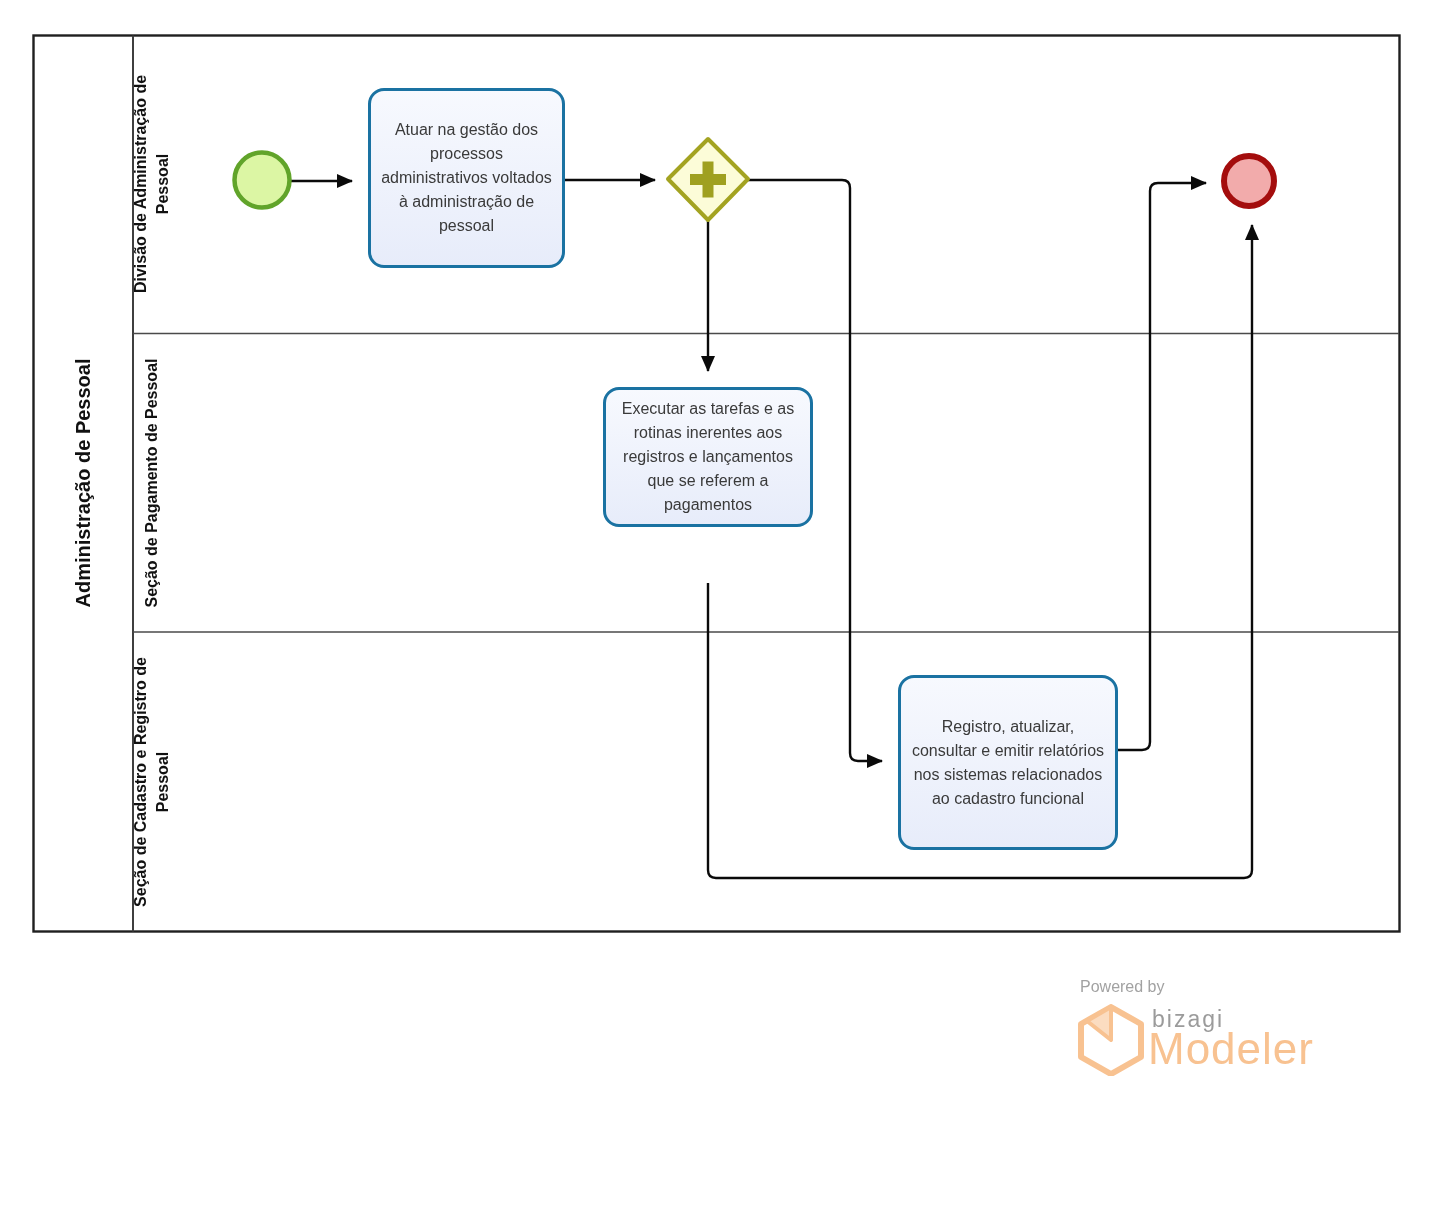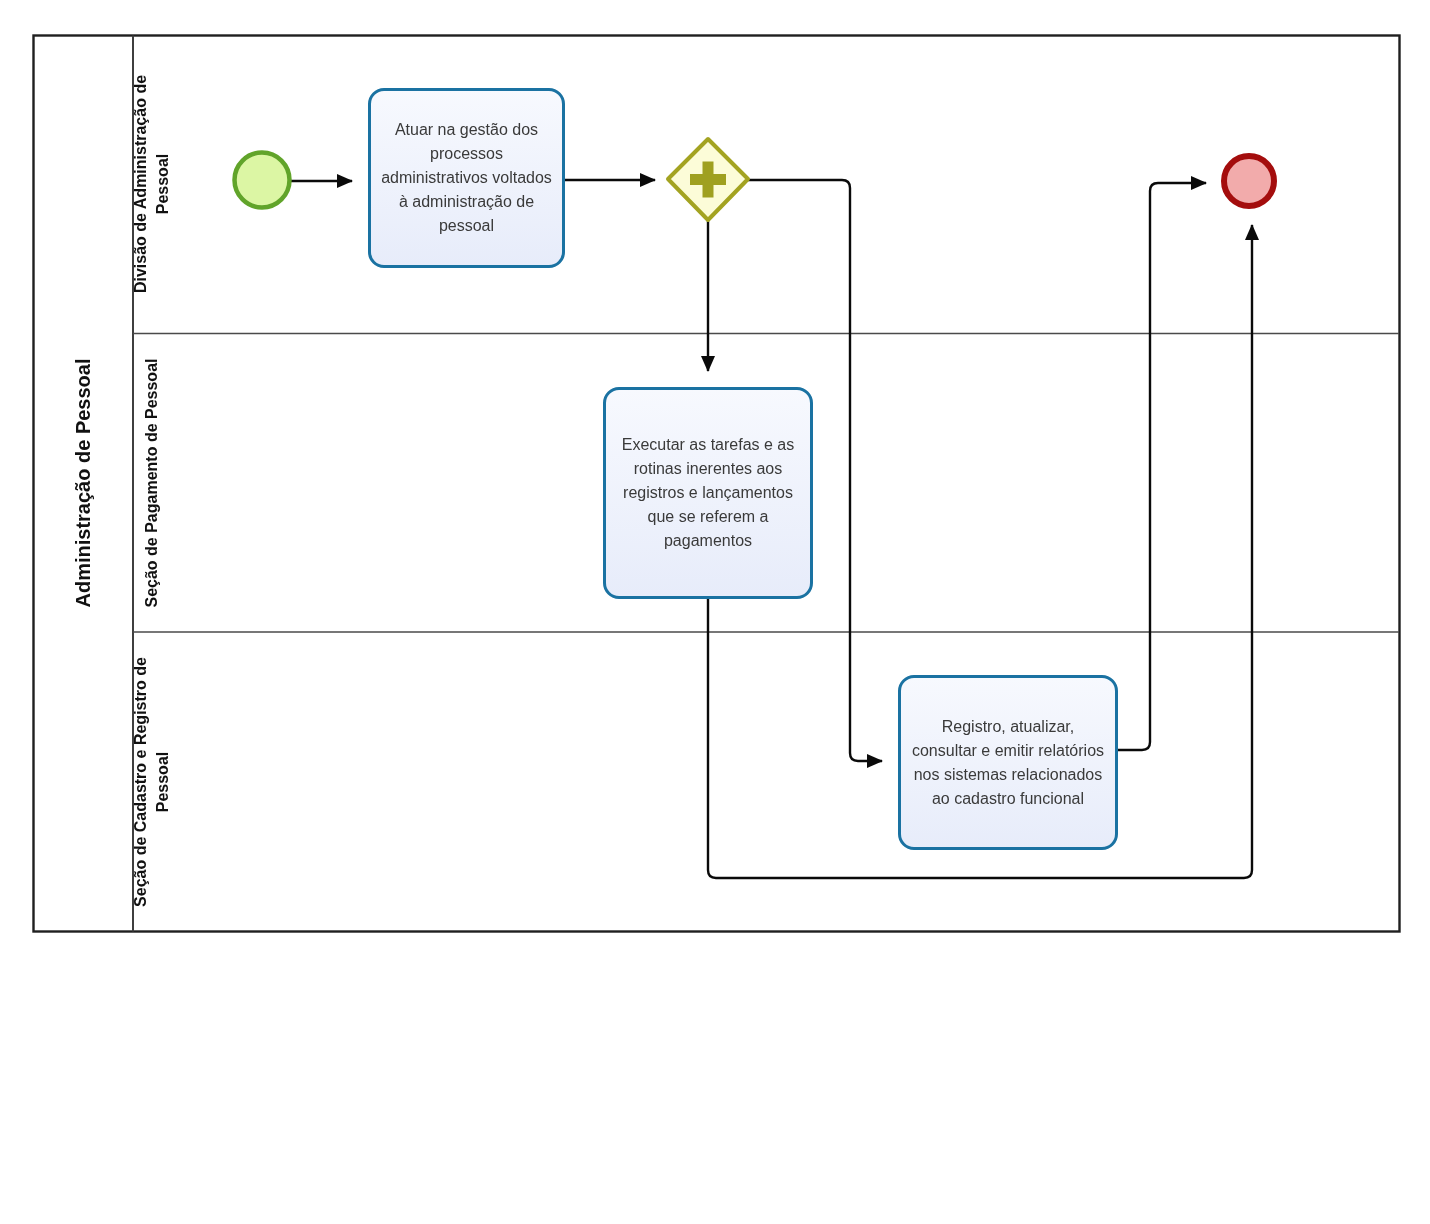--- a/index.html
+++ b/index.html
@@ -94,22 +94,31 @@
   <div class="vlabel lane-title" style="left:24px;top:162px;width:255px;height:44px;">Divisão de Administração de Pessoal</div>
 
   <div class="vlabel lane-title" style="left:24px;top:461px;width:255px;height:44px;">Seção de Pagamento de Pessoal</div>
 
   <div class="vlabel lane-title" style="left:24px;top:760px;width:255px;height:44px;">Seção de Cadastro e Registro de Pessoal</div>
 
   <div class="task" style="left:368px;top:88px;width:197px;height:180px;">
     <span>Atuar na gestão dos processos administrativos voltados à administração de pessoal</span>
   </div>
 
-  <div class="task" style="left:603px;top:387px;width:210px;height:212px;">
+  <div class="task" style="left:603px;top:387px;width:210px;height:140px;">
     <span>Executar as tarefas e as rotinas inerentes aos registros e lançamentos  que se referem a pagamentos</span>
   </div>
 
   <div class="task" style="left:898px;top:675px;width:220px;height:175px;">
     <span>Registro, atualizar, consultar e emitir relatórios nos sistemas relacionados ao cadastro funcional</span>
   </div>
 
+  <div class="brand">
+    <div class="powered">Powered by</div>
+    <svg class="hex" width="68" height="72" viewBox="0 0 68 72">
+      <polygon points="33,3 63,20 63,53 33,70 3,53 3,20" fill="none" stroke="#F8C291" stroke-width="6" stroke-linejoin="round"></polygon>
+      <polygon points="33,3 9,17 33,36" fill="#FBDCC0" stroke="#F8C291" stroke-width="4" stroke-linejoin="round"></polygon>
+    </svg>
+    <div class="bizagi">bizagi</div>
+    <div class="modeler">Modeler</div>
+  </div>
 
 </div>
 
 </body></html>

